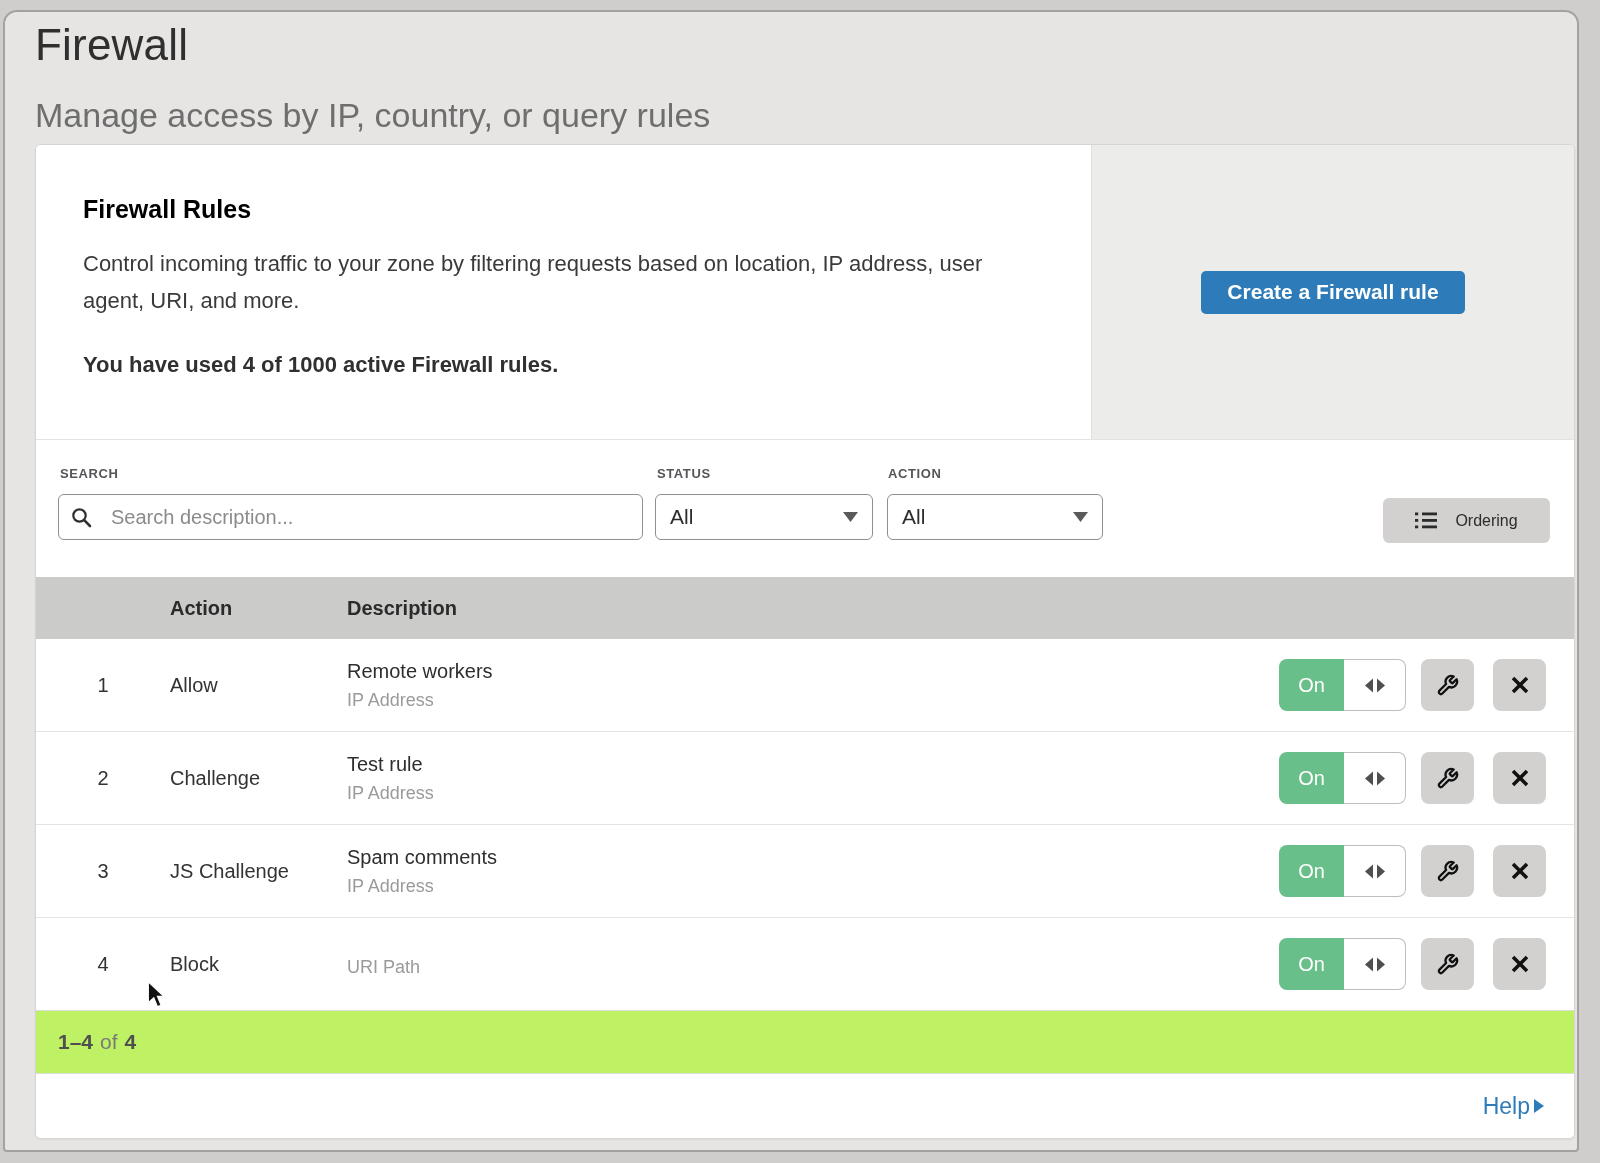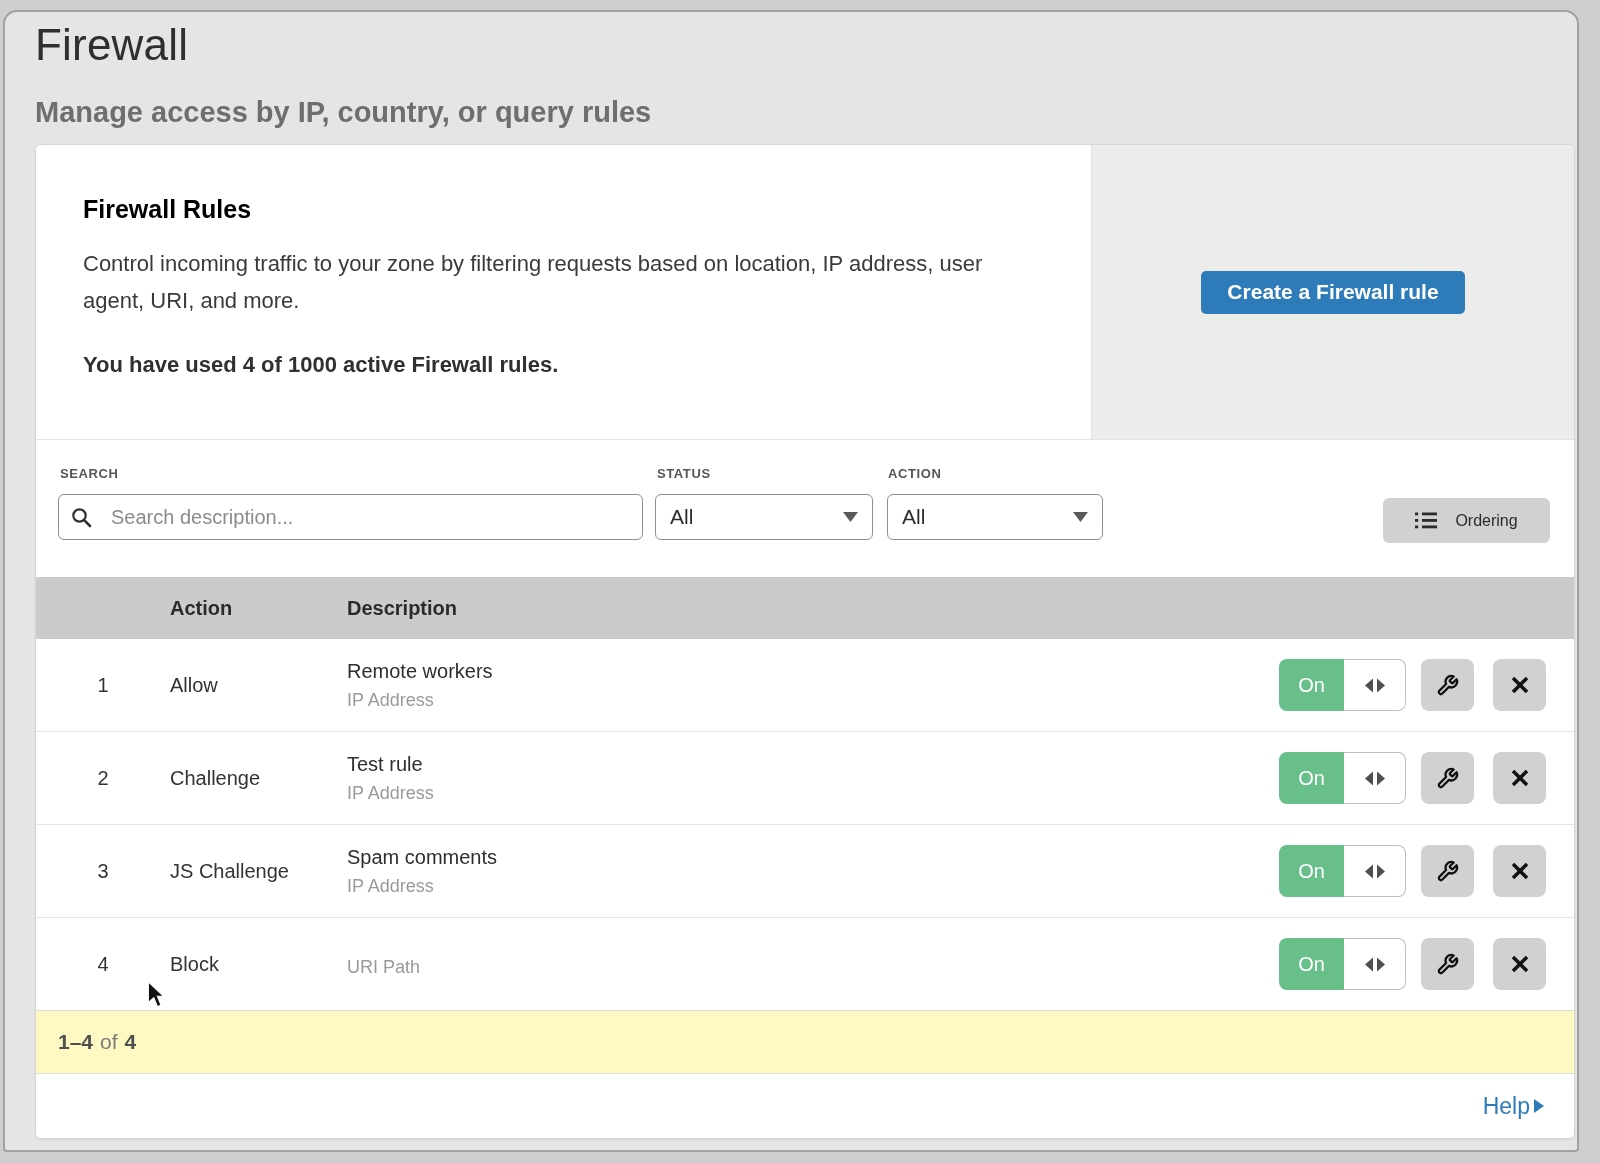--- a/index.html
+++ b/index.html
@@ -12,21 +12,21 @@
   }
   .window {
     position:absolute; left:3px; top:10px; width:1576px; height:1142px;
     background:#e6e5e3;
     border:2px solid #a3a2a0;
     border-radius:14px 14px 4px 4px;
     overflow:hidden;
   }
   .page-pad { padding:8px 0 0 30px; }
   .page-title { font-size:44px; font-weight:500; color:#2f2f2f; letter-spacing:0.2px; }
-  .page-subtitle { font-size:29px; font-weight:700; color:#6e6e6e; margin-top:26px; }
+  .page-subtitle { font-size:34px; font-weight:400; color:#6e6e6e; margin-top:26px; }
 
   .card {
     position:absolute; left:30px; top:132px; width:1540px; height:995px;
     background:#ffffff;
     border:1px solid #d6d5d3;
     border-radius:6px;
     box-shadow:0 1px 2px rgba(0,0,0,0.05);
     overflow:hidden;
   }
 
@@ -113,21 +113,21 @@
   .icon-btn {
     width:53px; height:52px; background:var(--button-gray,#d2d1d0);
     border:none; border-radius:8px; cursor:pointer;
     display:flex; align-items:center; justify-content:center;
   }
   .gap15 { width:15px; } .gap19 { width:19px; }
 
   
   .pagination {
     height:63px; display:flex; align-items:center; padding-left:22px;
-    border-bottom:1px solid #dcdcda; font-size:21px; background:#fef9c3;
+    border-bottom:1px solid #dcdcda; font-size:21px; background:#bef264;
   }
   .pag-strong { font-weight:700; color:#4f4f4f; }
   .pag-light { font-weight:400; color:#7a7a78; margin:0 7px; }
   .card-footer {
     height:64px; display:flex; align-items:center; justify-content:flex-end;
     padding-right:30px; background:#fff;
   }
   .help-link {
     display:flex; align-items:center; gap:4px;
     font-size:23px; color:var(--accent-blue,#2d7cb9); text-decoration:none; cursor:pointer;

